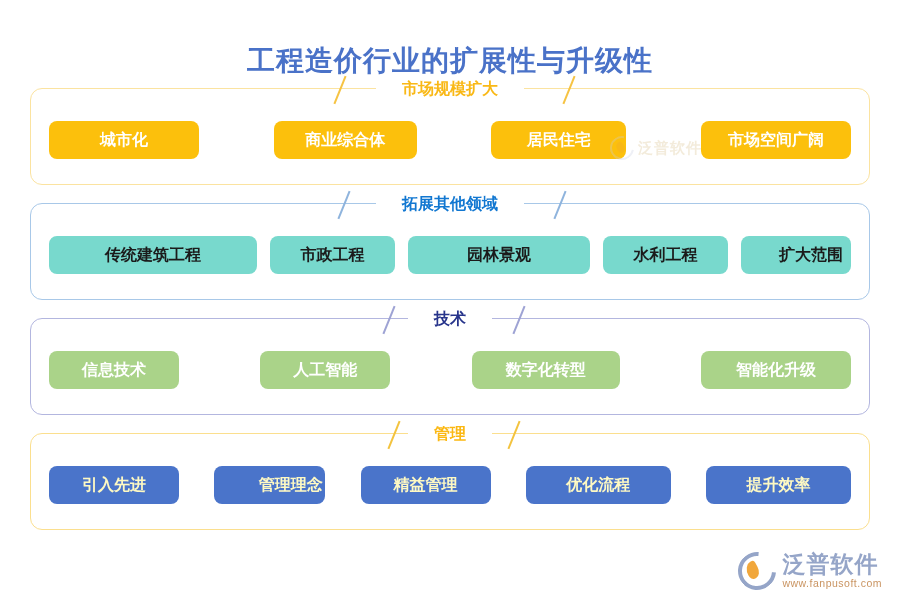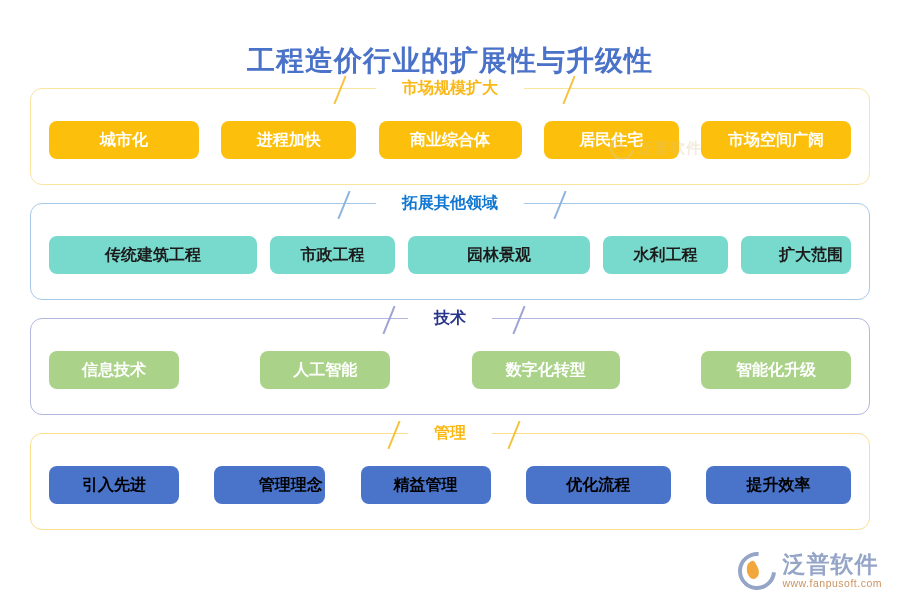--- a/index.html
+++ b/index.html
@@ -47,21 +47,20 @@
   .sec-head {
     position: absolute;
     top: -13px;
     left: 0;
     right: 0;
     height: 26px;
     display: flex;
     align-items: flex-end;
     justify-content: center;
     pointer-events: none;
-    font-family: Liberation Mono, monospace;
   }
   .sec-title {
     background: #ffffff;
     padding: 0 26px;
     font-size: 16px;
     font-weight: bold;
     line-height: 26px;
     white-space: nowrap;
   }
   
@@ -113,21 +112,21 @@
   
   .s3 { border-color: #b3b6df; }
   .s3 .sec-title { color: #27348b; }
   .s3 .slash { background: #9ea3d4; }
   .s3 .pill { background: #aad389; color: #ffffff; }
 
   
   .s4 { border-color: #fbdf8e; }
   .s4 .sec-title { color: #fbb813; }
   .s4 .slash { background: #f3c33f; }
-  .s4 .pill { background: #4a74ca; color: #000000; }
+  .s4 .pill { background: #4a74ca; color: #fef9c3; }
 
   
   .watermark-center {
     position: absolute;
     left: 610px;
     top: 136px;
     display: flex;
     align-items: center;
     gap: 4px;
     opacity: 0.30;
@@ -214,21 +213,20 @@
 <div class="sections">
 
   <div class="section s1">
     <div class="sec-head">
       <span class="sec-title">市场规模扩大</span>
     </div>
     <span class="slash left" style="left:308px;"></span>
     <span class="slash right" style="left:537px;"></span>
     <div class="pills">
       <div class="pill" style="width:150px;">城市化</div>
-      <div class="pill" style="width:135px;">进程加快</div>
       <div class="pill" style="width:143px;">商业综合体</div>
       <div class="pill" style="width:135px;text-align:right;">居民住宅</div>
       <div class="pill" style="width:150px;">市场空间广阔</div>
     </div>
   </div>
 
   <div class="section s2">
     <div class="sec-head">
       <span class="sec-title">拓展其他领域</span>
     </div>

